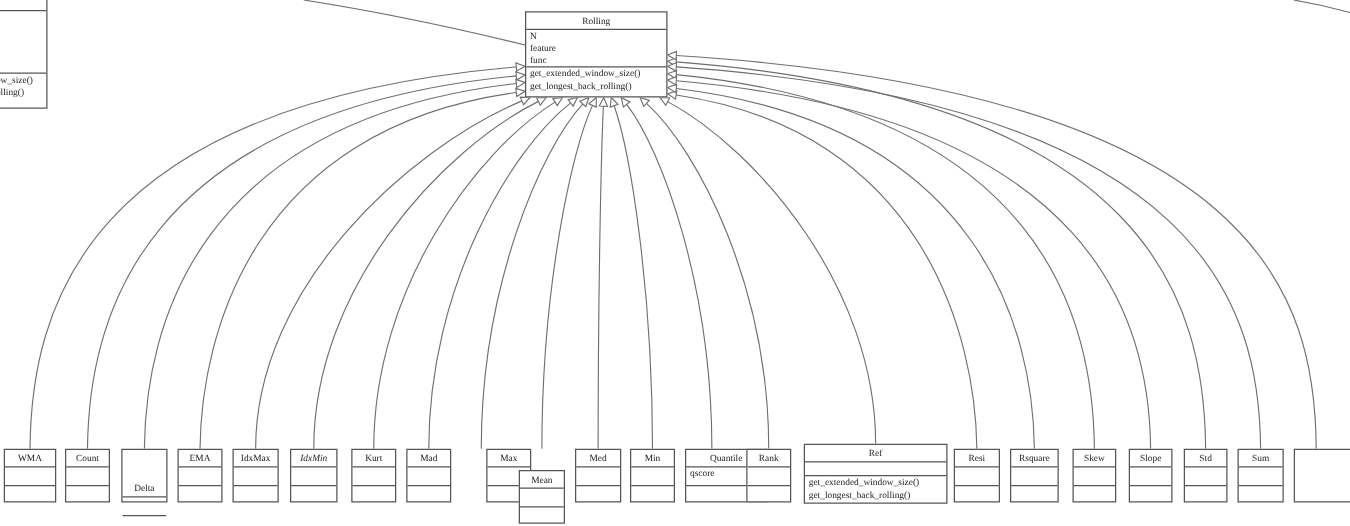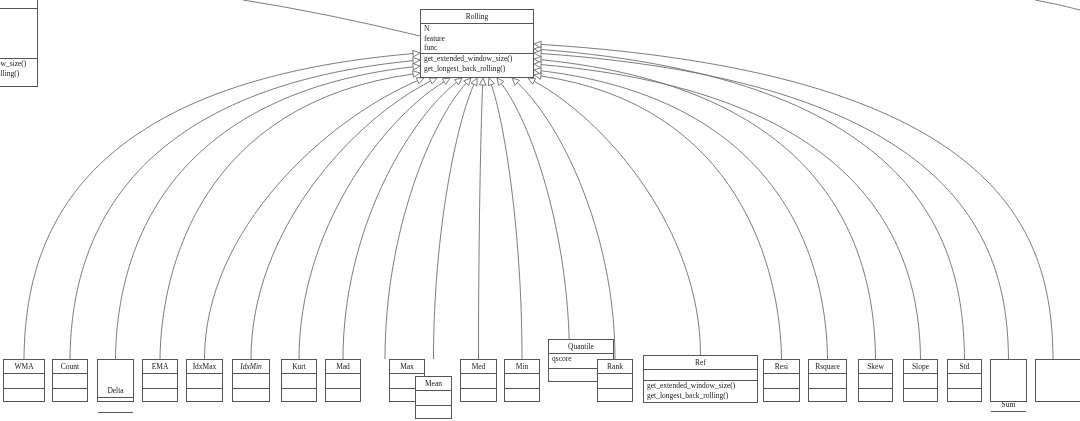--- a/index.html
+++ b/index.html
@@ -138,21 +138,21 @@
       <div class="class-box" style="left: 460px; top: 359px; width: 37px; height: 43px;">
         <div class="cmp cmp-title" style="height: 13px; line-height: 13px;">Med</div>
         <div class="cmp" style="height: 15px;"></div>
         <div class="cmp" style="height: 15px;"></div>
       </div>
       <div class="class-box" style="left: 504px; top: 359px; width: 36px; height: 43px;">
         <div class="cmp cmp-title" style="height: 13px; line-height: 13px;">Min</div>
         <div class="cmp" style="height: 15px;"></div>
         <div class="cmp" style="height: 15px;"></div>
       </div>
-      <div class="class-box" style="left: 548px; top: 339px; width: 66px; height: 43px;">
+      <div class="class-box" style="left: 548px; top: 359px; width: 66px; height: 43px;">
         <div class="cmp cmp-title" style="height: 13px; line-height: 13px;">Quantile</div>
         <div class="cmp" style="height: 15px;">
           <div class="tline">qscore</div>
         </div>
         <div class="cmp" style="height: 15px;"></div>
       </div>
       <div class="class-box" style="left: 597px; top: 359px; width: 36px; height: 43px;">
         <div class="cmp cmp-title" style="height: 13px; line-height: 13px;">Rank</div>
         <div class="cmp" style="height: 15px;"></div>
         <div class="cmp" style="height: 15px;"></div>
@@ -184,21 +184,21 @@
         <div class="cmp cmp-title" style="height: 13px; line-height: 13px;">Slope</div>
         <div class="cmp" style="height: 15px;"></div>
         <div class="cmp" style="height: 15px;"></div>
       </div>
       <div class="class-box" style="left: 947px; top: 359px; width: 35px; height: 43px;">
         <div class="cmp cmp-title" style="height: 13px; line-height: 13px;">Std</div>
         <div class="cmp" style="height: 15px;"></div>
         <div class="cmp" style="height: 15px;"></div>
       </div>
       <div class="class-box" style="left: 990px; top: 359px; width: 37px; height: 43px;">
-        <div class="cmp cmp-title" style="height: 13px; line-height: 13px; margin-top: 38px;">Sum</div>
+        <div class="cmp cmp-title" style="height: 13px; line-height: 13px;">Sum</div>
         <div class="cmp" style="height: 15px;"></div>
         <div class="cmp" style="height: 15px;"></div>
       </div>
       <div class="class-box" style="left: 1035px; top: 359px; width: 36px; height: 43px; padding-left: 44px;">
         <div class="cmp cmp-title" style="height: 13px; line-height: 13px;">Var</div>
         <div class="cmp" style="height: 15px;"></div>
         <div class="cmp" style="height: 15px;"></div>
       </div>
     </div>
 </div>

